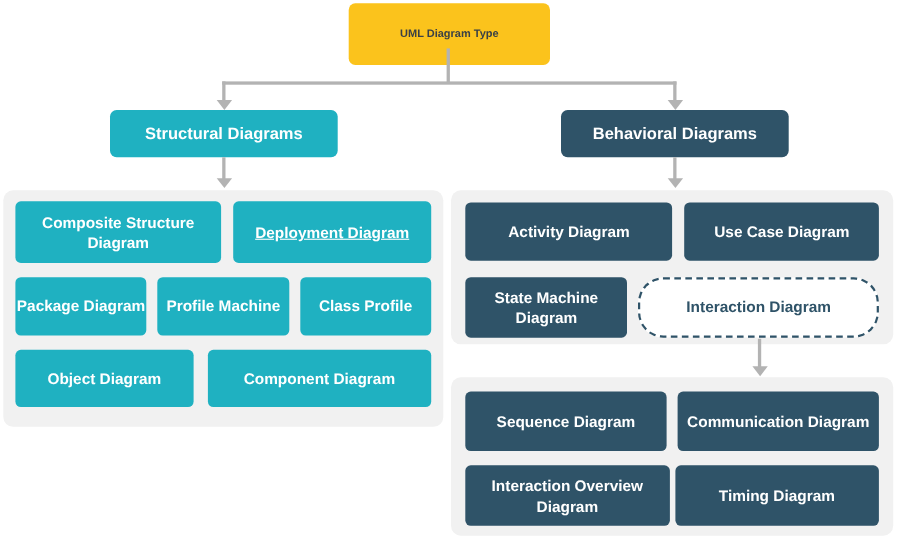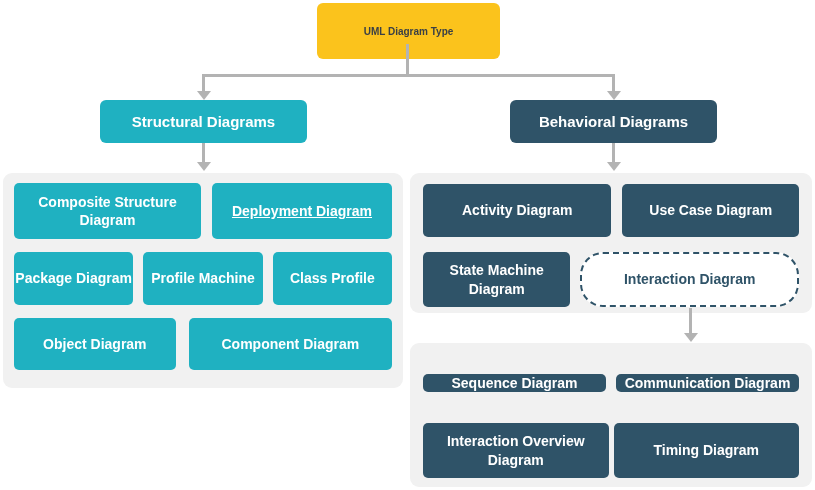--- a/index.html
+++ b/index.html
@@ -88,21 +88,21 @@
     <div class="row b2" style="gap:10px;">
       <div class="node cell navy-node" style="flex:149;">State Machine Diagram</div>
       <div class="node cell dashed-node" style="flex:217;border-radius:23px;">Interaction Diagram</div>
     </div>
   </div>
 
   <div class="vline" style="left:689px;top:308px;height:26px;"></div>
   <div class="arrowhead" style="left:684px;top:333px;"></div>
 
   <div class="container right-bottom">
-    <div class="row s1" style="gap:10px;align-items:center;">
+    <div class="row s1" style="gap:10px;">
       <div class="node cell navy-node">Sequence Diagram</div>
       <div class="node cell navy-node">Communication Diagram</div>
     </div>
     <div class="row s2" style="gap:5px;">
       <div class="node cell navy-node">Interaction Overview Diagram</div>
       <div class="node cell navy-node">Timing Diagram</div>
     </div>
   </div>
 
 </div>

